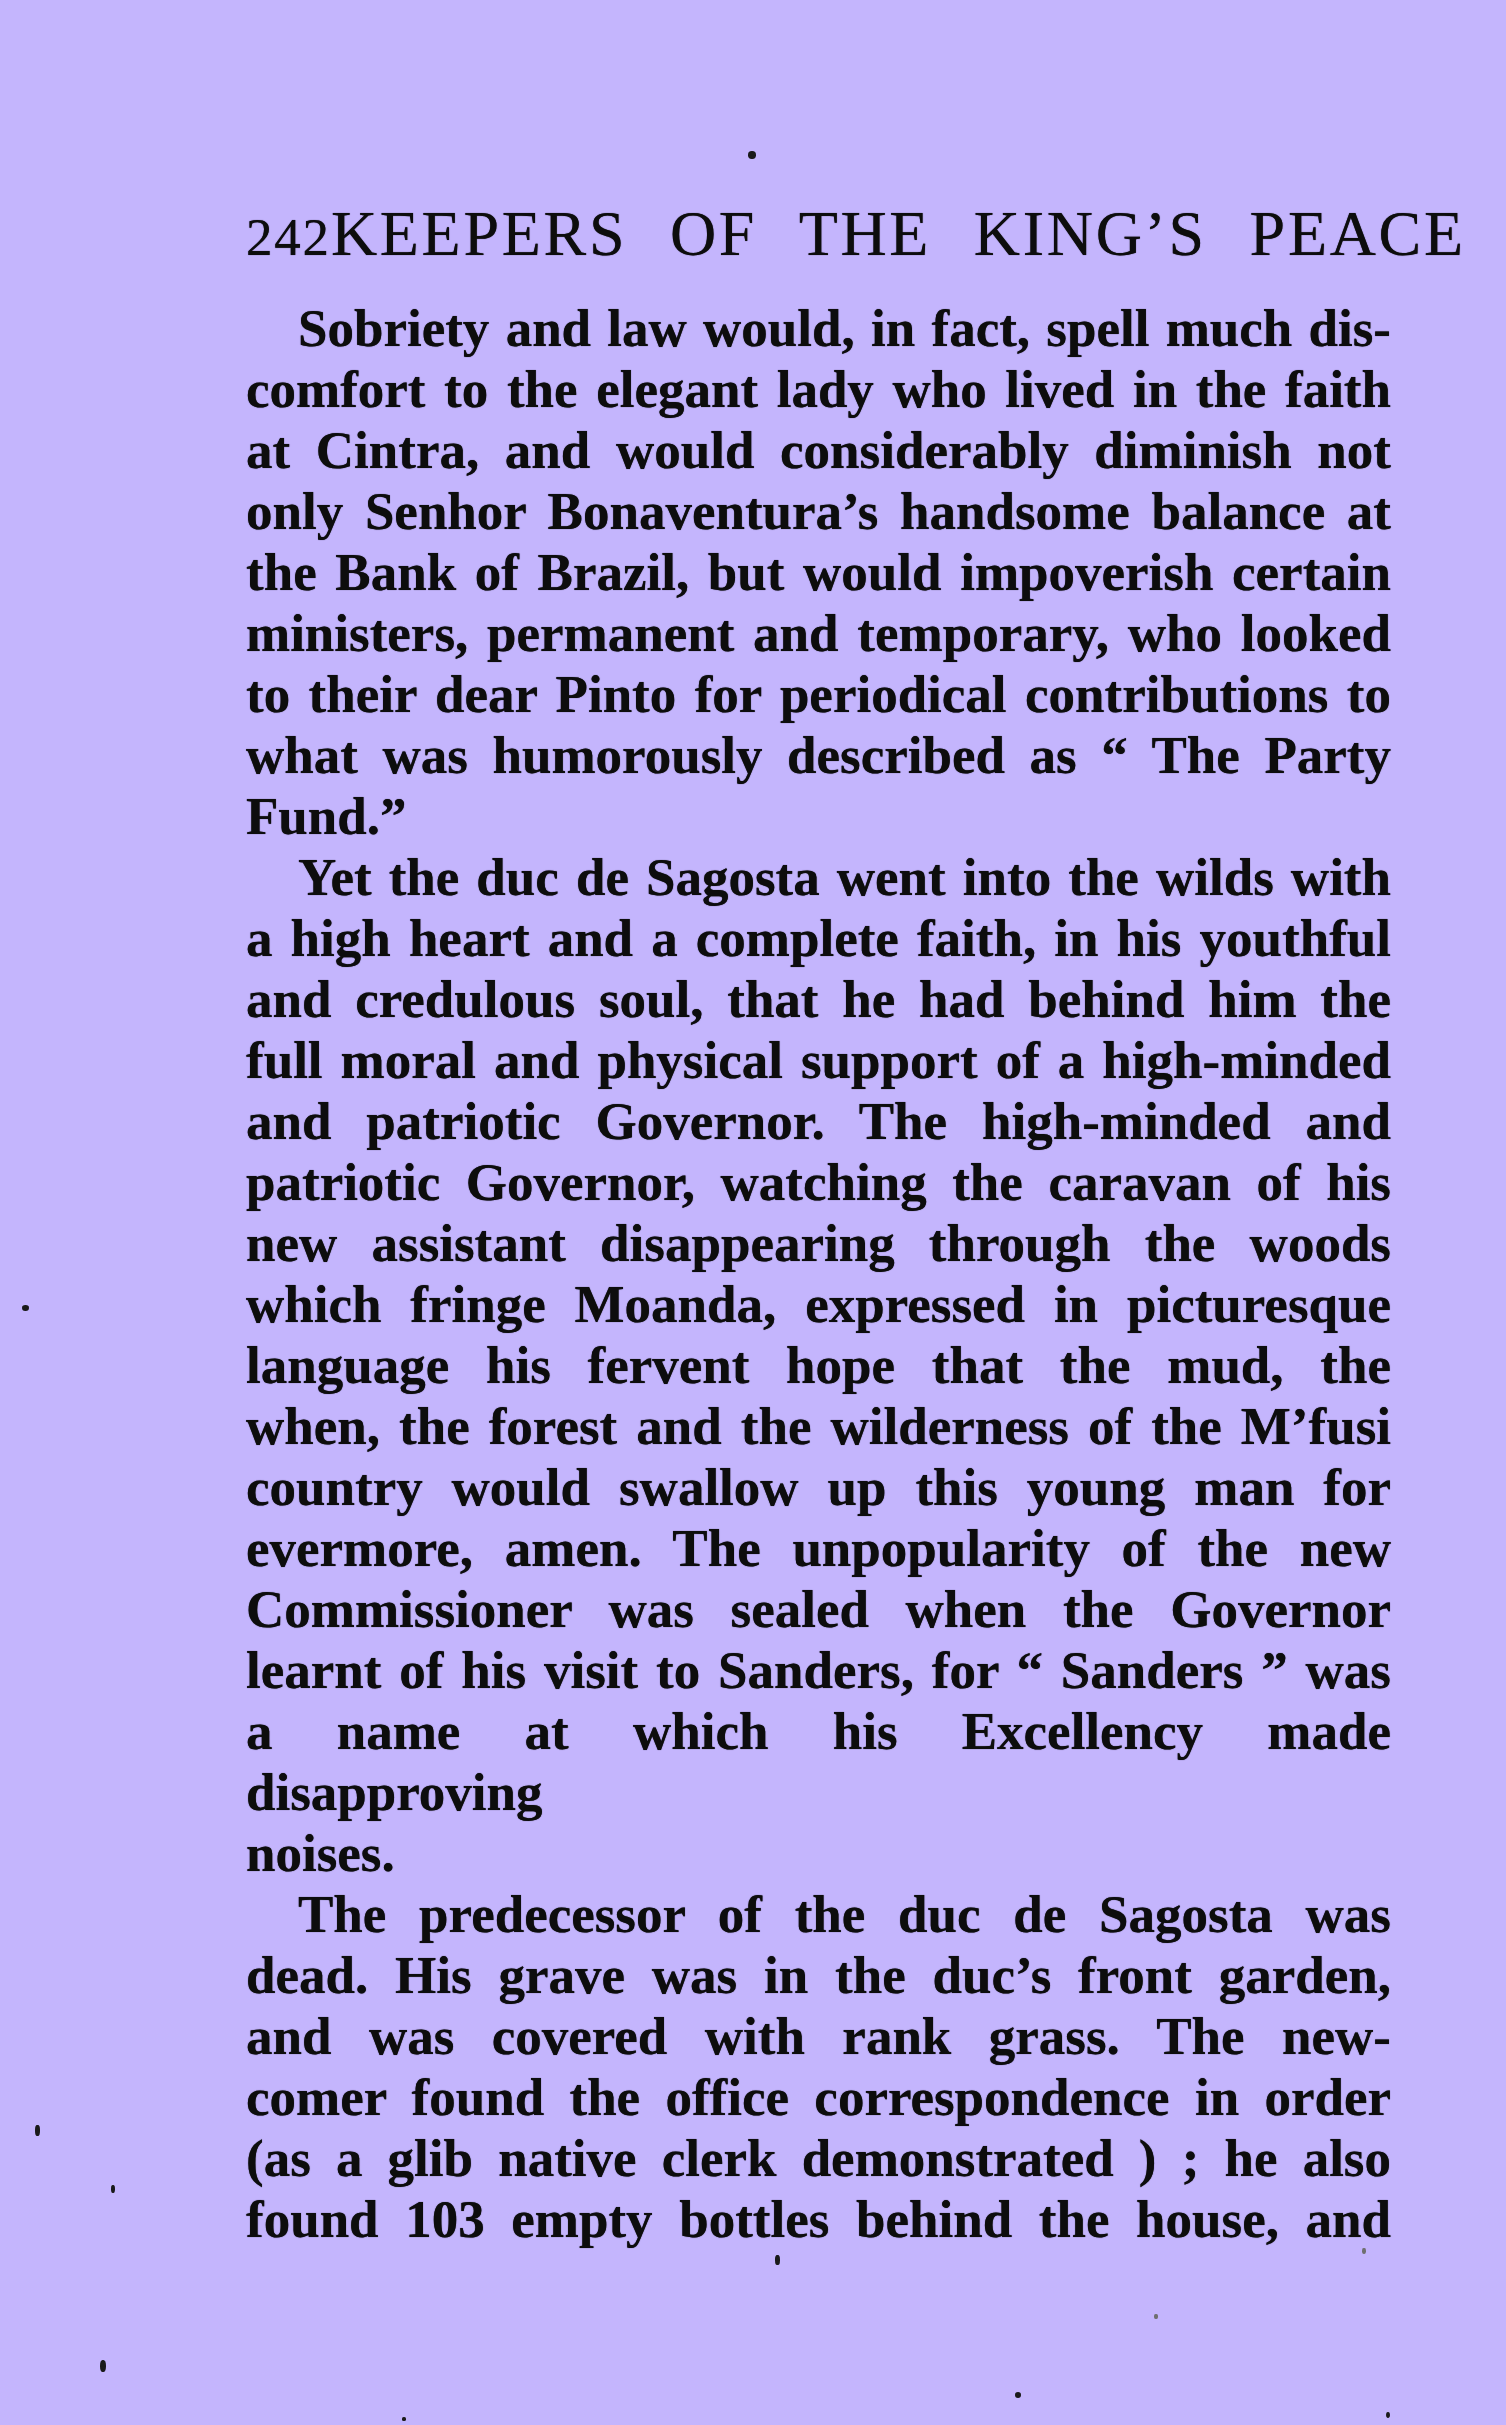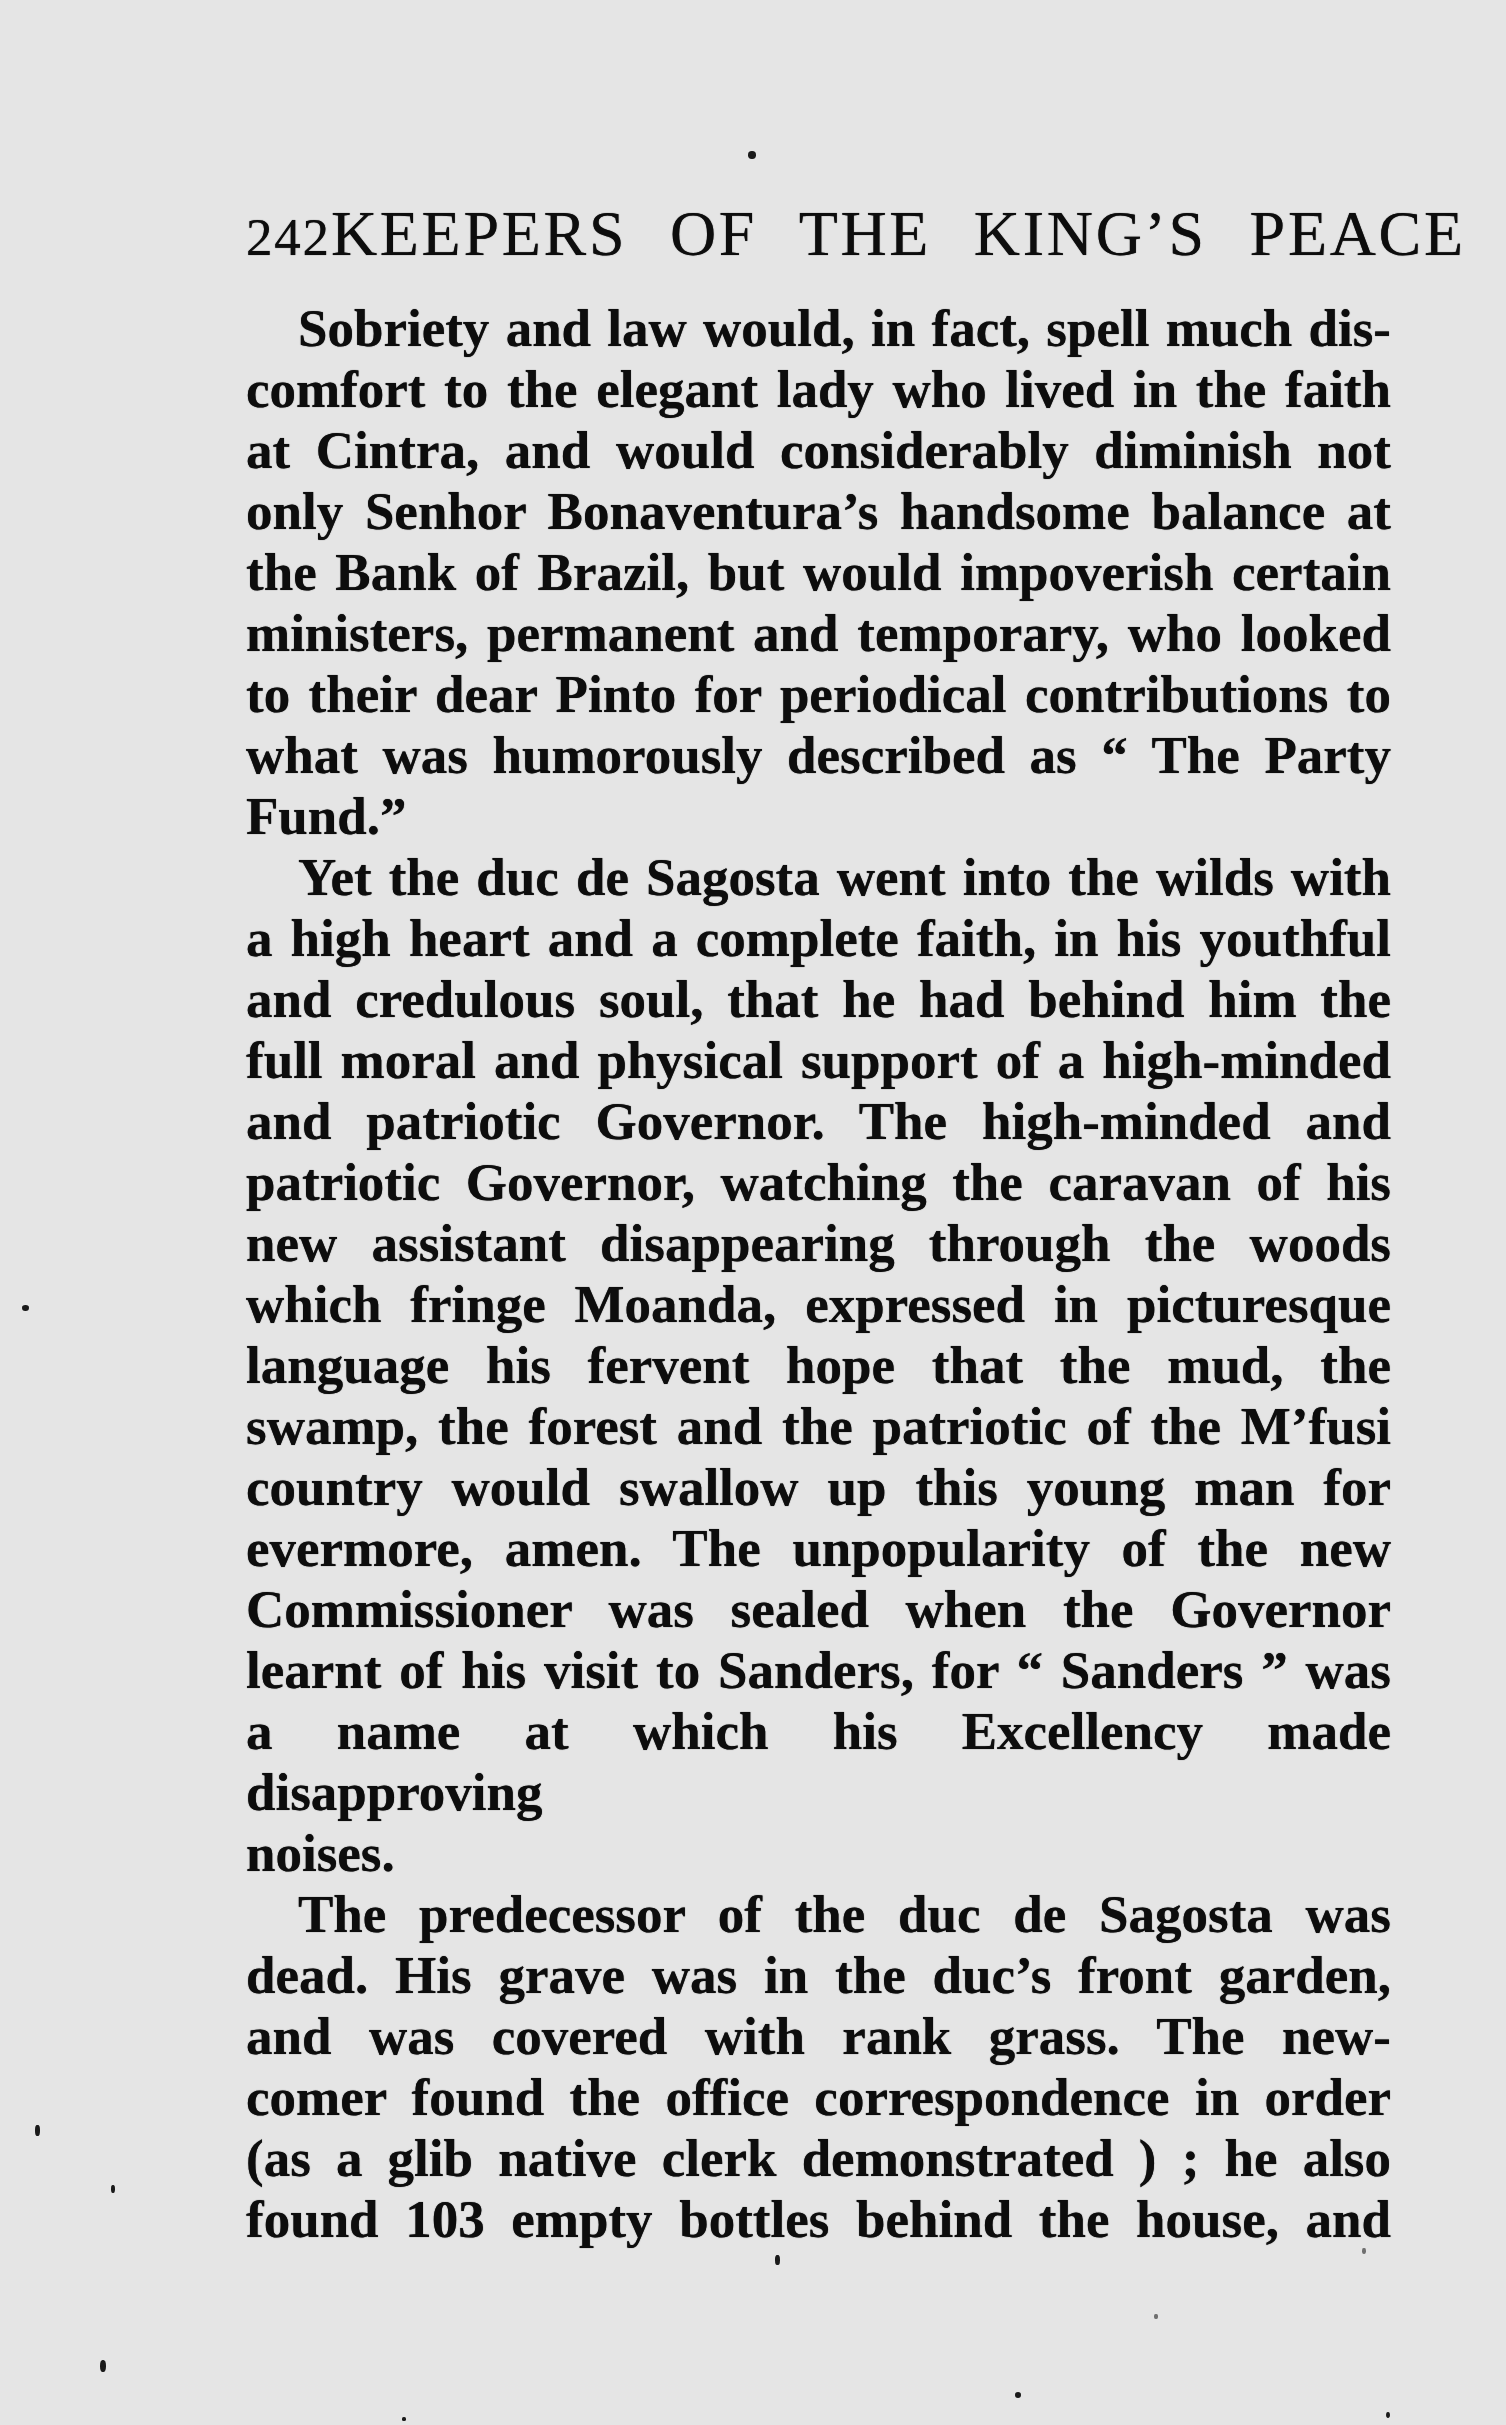--- a/index.html
+++ b/index.html
@@ -4,21 +4,21 @@
 <style>
   html, body {
     margin: 0;
     padding: 0;
     background: #ffffff;
   }
   .page {
     position: relative;
     width: 1507px;
     height: 2426px;
-    background: #e5e5e5;
+    background: #c4b5fd;
     overflow: hidden;
     font-family: "Liberation Serif", serif;
     color: #0d0d0d;
   }
   
   .ink {
     text-shadow: 0 0 0.9px rgba(0,0,0,0.85);
   }
   header.running-header {
     position: absolute;
@@ -93,21 +93,21 @@
       <div class="paragraph"></div>
       <div class="line indent">Yet the duc de Sagosta went into the wilds with</div>
       <div class="line">a high heart and a complete faith, in his youthful</div>
       <div class="line">and credulous soul, that he had behind him the</div>
       <div class="line">full moral and physical support of a high-minded</div>
       <div class="line">and patriotic Governor.  The high-minded and</div>
       <div class="line">patriotic Governor, watching the caravan of his</div>
       <div class="line">new assistant disappearing through the woods</div>
       <div class="line">which fringe Moanda, expressed in picturesque</div>
       <div class="line">language his fervent hope that the mud, the</div>
-      <div class="line">swamp, the forest and the patriotic of the M’fusi</div>
+      <div class="line">when, the forest and the wilderness of the M’fusi</div>
       <div class="line">country would swallow up this young man for</div>
       <div class="line">evermore, amen.  The unpopularity of the new</div>
       <div class="line">Commissioner was sealed when the Governor</div>
       <div class="line">learnt of his visit to Sanders, for “ Sanders ” was</div>
       <div class="line">a name at which his Excellency made disapproving</div>
       <div class="line flush-last">noises.</div>
       <div class="paragraph"></div>
       <div class="line indent">The predecessor of the duc de Sagosta was</div>
       <div class="line">dead.  His grave was in the duc’s front garden,</div>
       <div class="line">and was covered with rank grass.  The new-</div>

